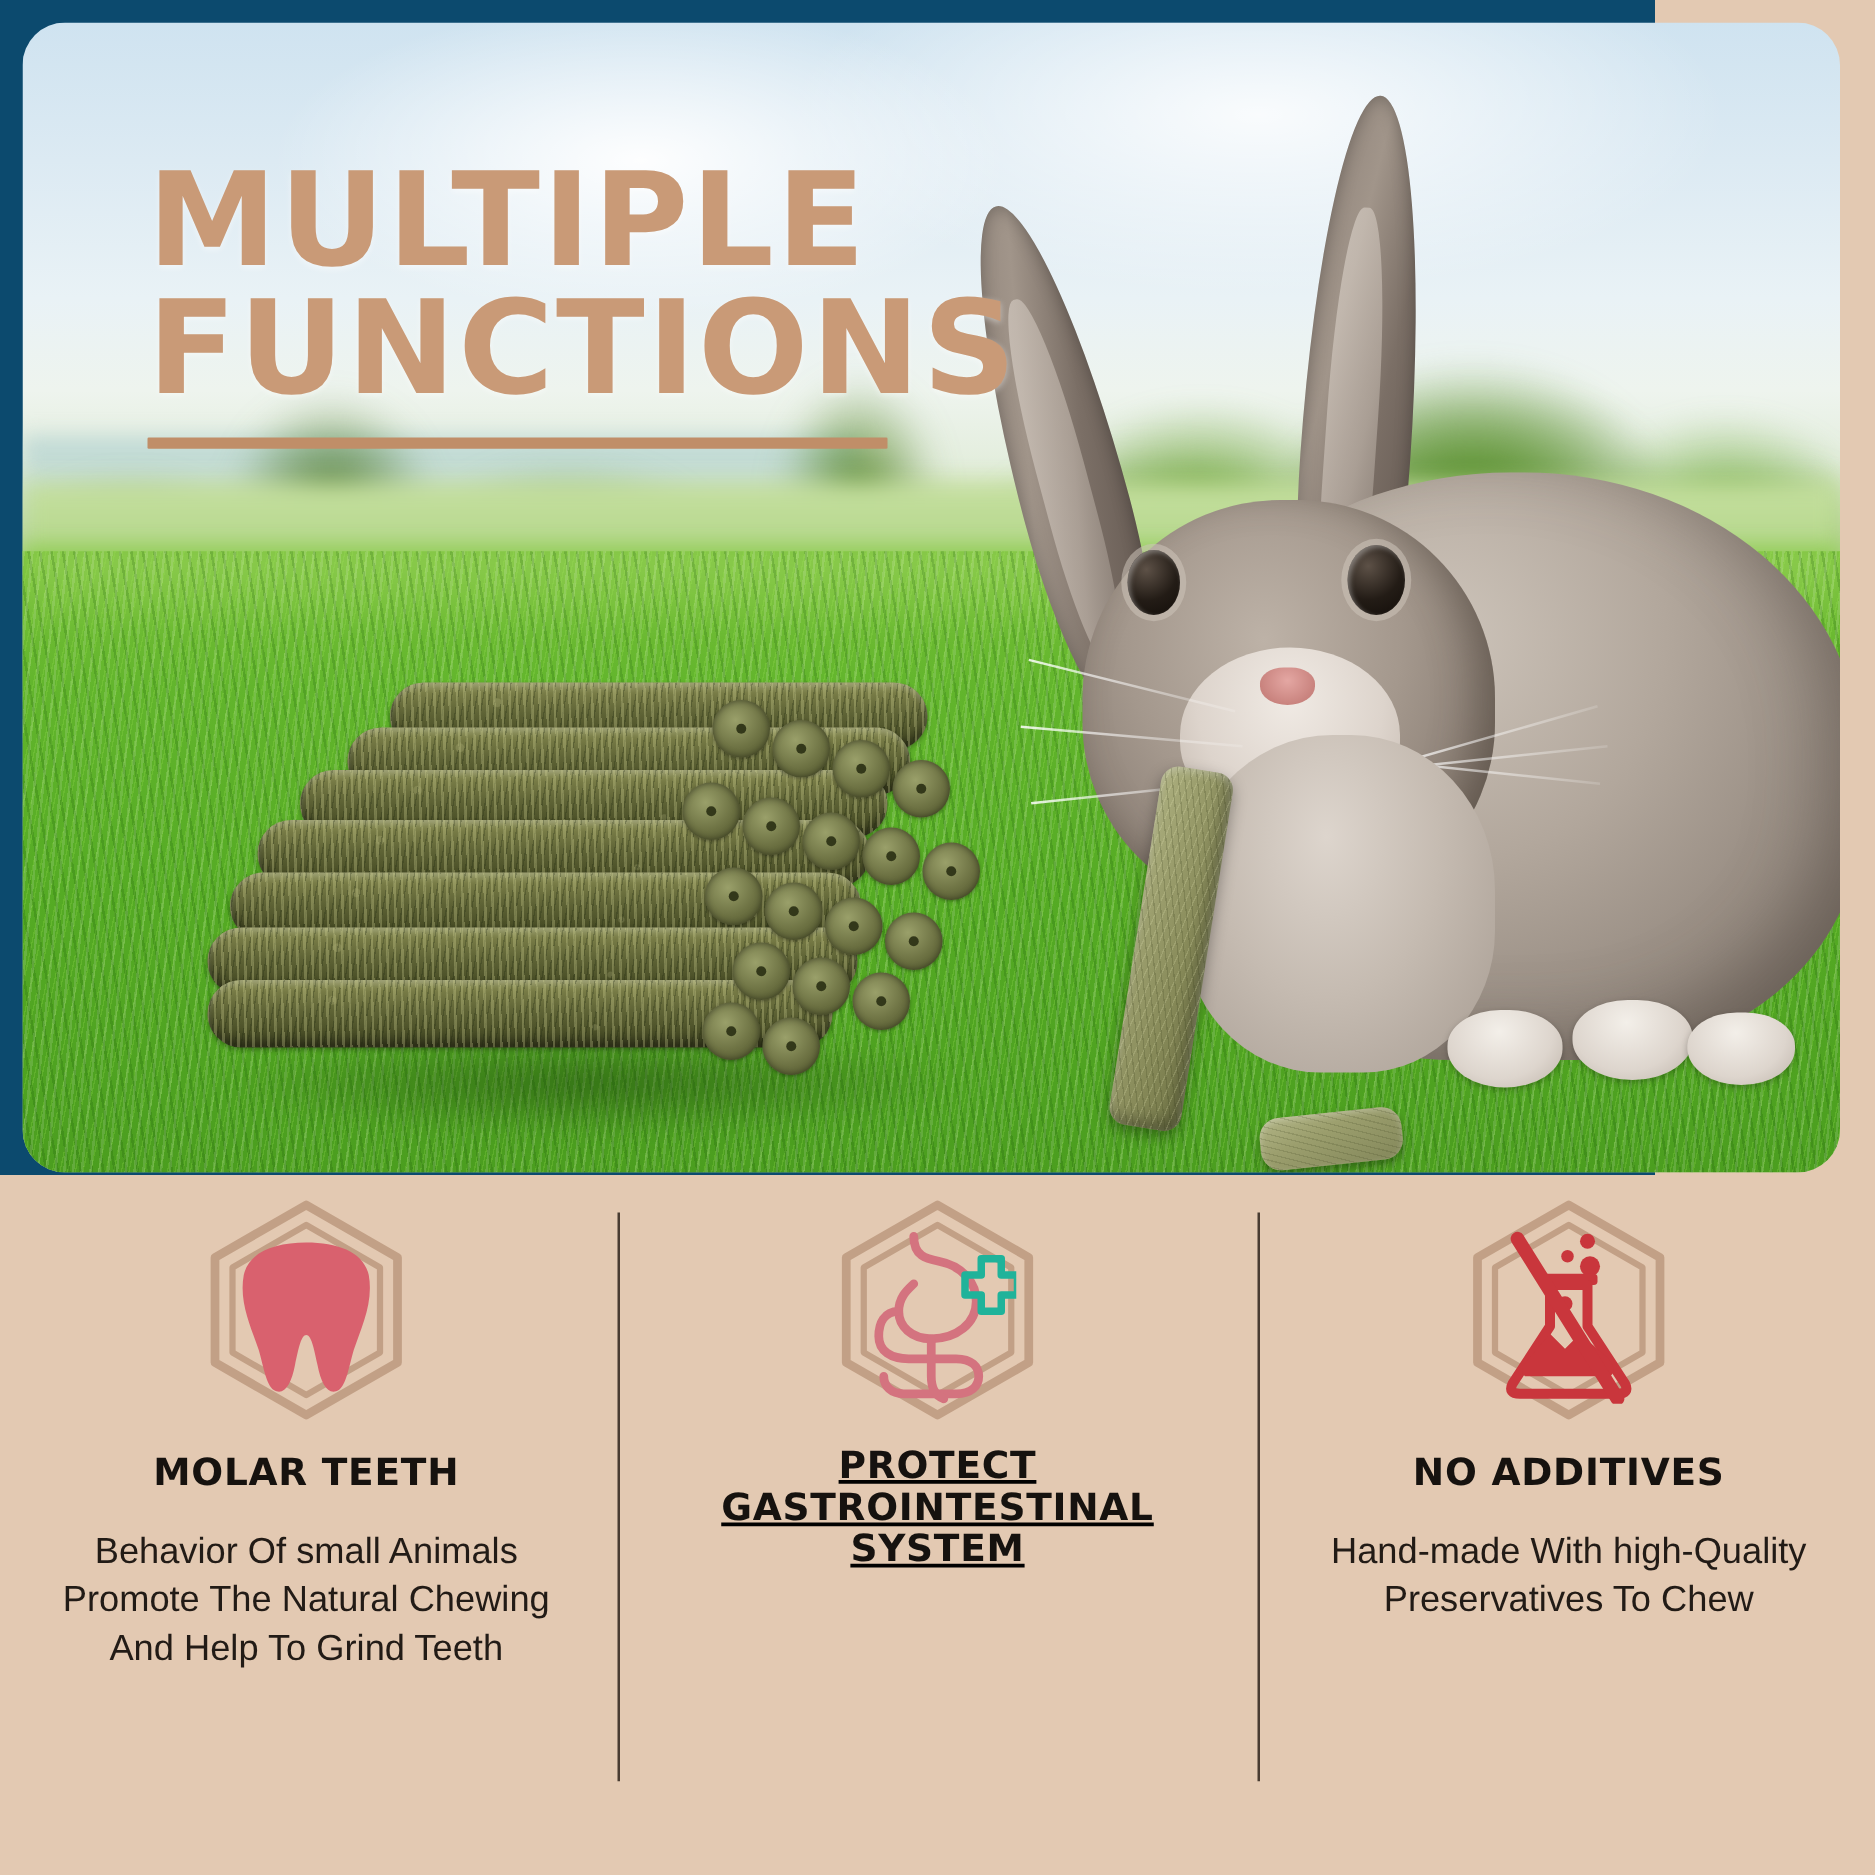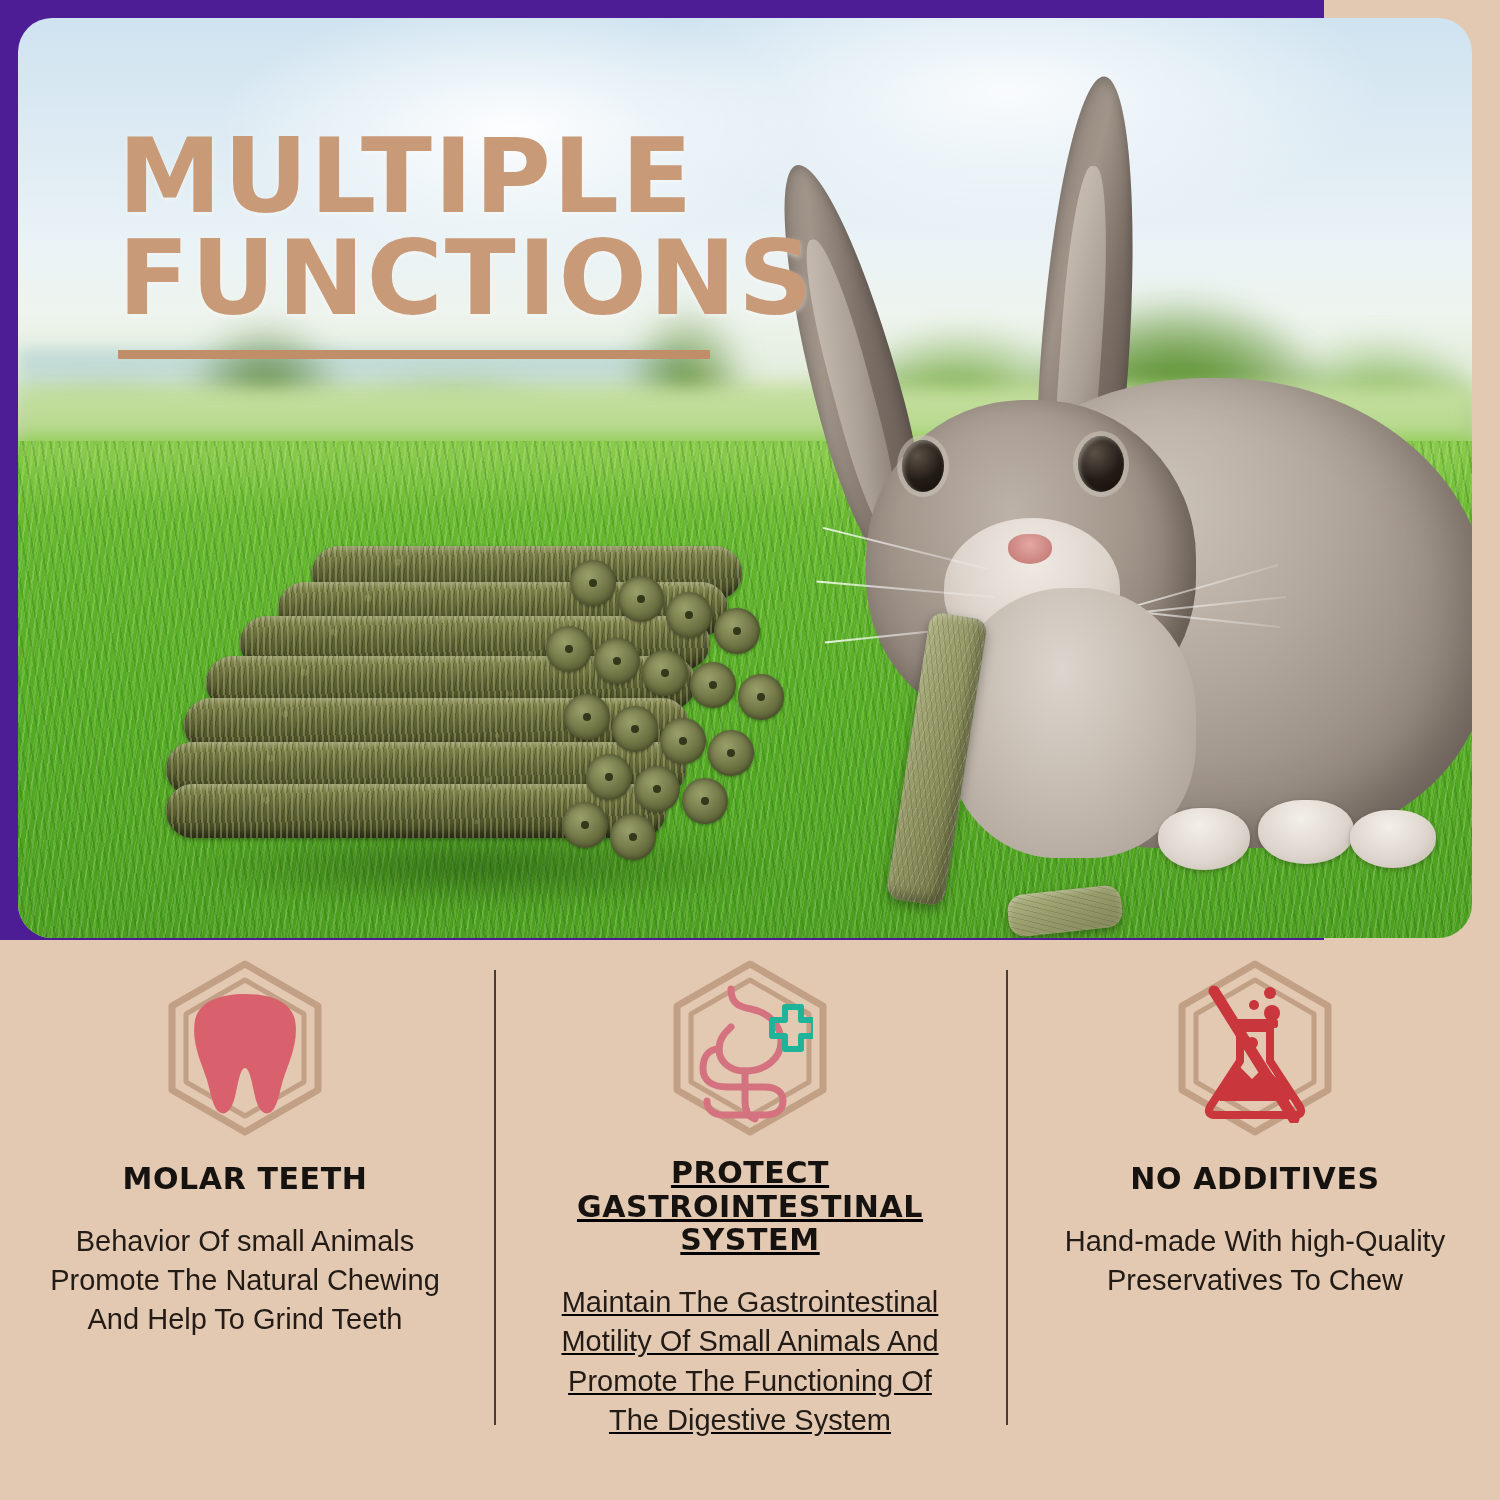--- a/index.html
+++ b/index.html
@@ -7,21 +7,21 @@
   html, body {
     width:1500px; height:1500px;
     overflow:hidden;
     background:#e3c9b2;
     font-family:"Liberation Sans", sans-serif;
   }
 
   #root {
     position:relative;
     width:1324px; height:1500px;
-    background:#4c1d95;
+    background:#0c4a6e;
   }
 
   
   .hero {
     position:absolute;
     left:18px; top:18px;
     width:1454px; height:920px;
     border-radius:34px;
     overflow:hidden;
   }
@@ -457,26 +457,20 @@
           </g>
           <g fill="none" stroke="#1fb39a" stroke-width="6" stroke-linejoin="round">
             <path d="M98 24 h16 v13 h13 v16 h-13 v13 h-16 v-13 h-13 v-16 h13 z"></path>
           </g>
         </svg>
       </div>
       <div class="feat-title two-line">
         <div>PROTECT</div>
         <div>GASTROINTESTINAL SYSTEM</div>
       </div>
-      <div class="feat-body">
-        <div>Maintain The Gastrointestinal</div>
-        <div>Motility Of Small Animals And</div>
-        <div>Promote The Functioning Of</div>
-        <div>The Digestive System</div>
-      </div>
     </div>
 
     <div class="col" style="left:1015px;">
       <div class="hexwrap">
         <svg class="hexout" width="190" height="190" viewBox="0 0 190 190">
           <polygon points="95,6 168,48 168,132 95,174 22,132 22,48" fill="none" stroke="#c2a086" stroke-width="7" stroke-linejoin="round"></polygon>
           <polygon points="95,22 154,56 154,124 95,158 36,124 36,56" fill="none" stroke="#c2a086" stroke-width="5" stroke-linejoin="round"></polygon>
         </svg>
         <svg class="hexin" width="130" height="140" viewBox="0 0 130 140">
           <g fill="#c9363c">

